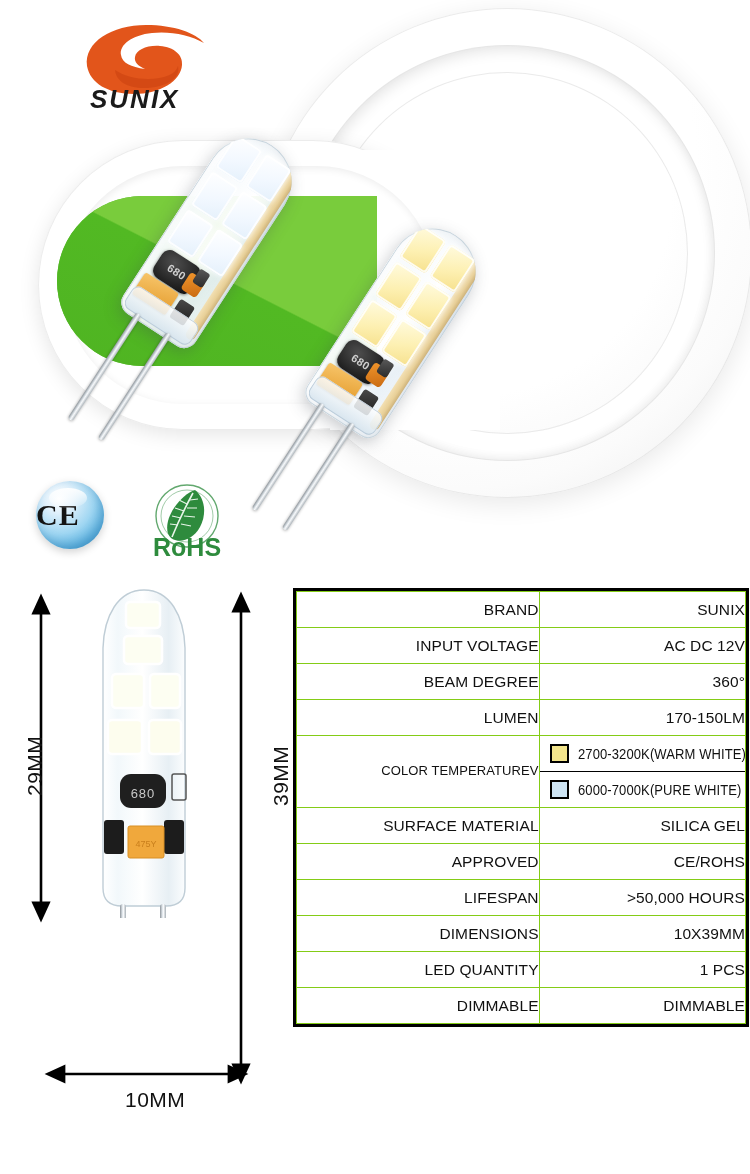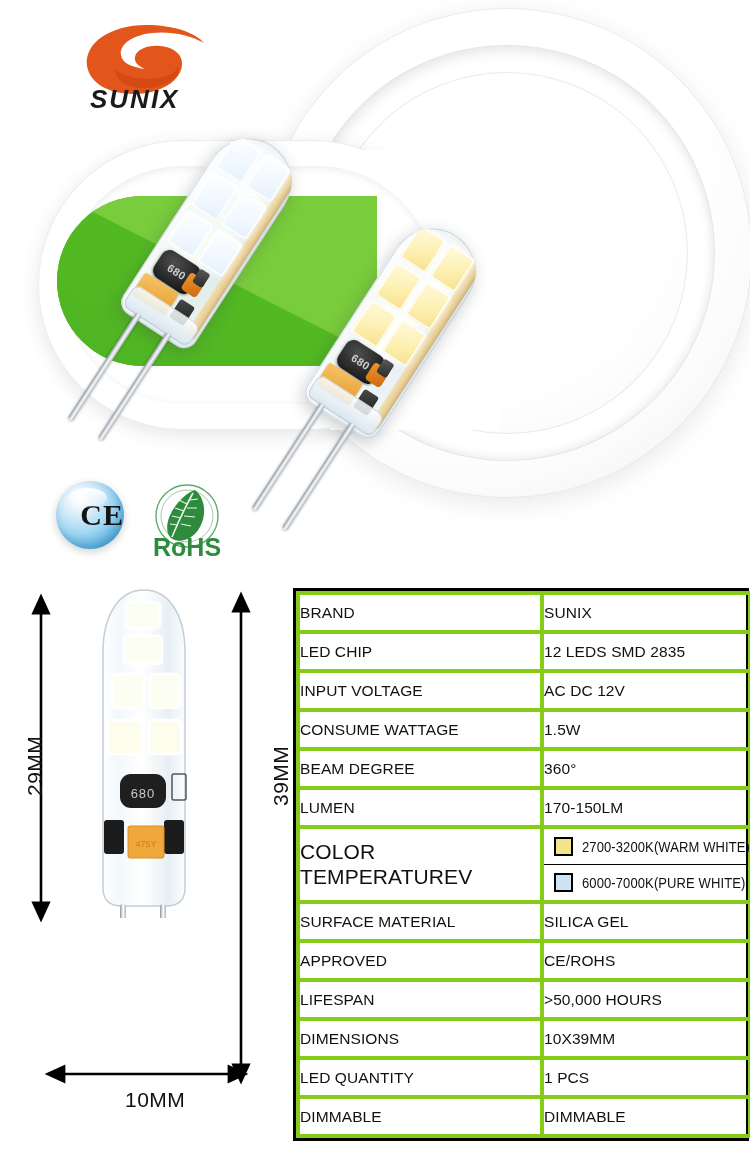--- a/index.html
+++ b/index.html
@@ -198,26 +198,26 @@
     border-radius: 3px;
     background: linear-gradient(90deg,#8d949a,#dfe5ea 40%,#f6f8fa 55%,#aab2b8 100%);
     box-shadow: 0 1px 3px rgba(0,0,0,.3);
   }
   .bulb .pin.p1 { left: 20px; top: 214px; }
   .bulb .pin.p2 { left: 56px; top: 214px; }
 
   
   .cert-ce {
     position: absolute;
-    left: 56px; top: 481px;
+    left: 36px; top: 481px;
     width: 68px; height: 68px;
     border-radius: 50%;
     background: radial-gradient(circle at 34% 26%, #ffffff 0%, #dff0fb 22%, #9fd6f2 52%, #63b7e3 74%, #3e98ca 92%, #6fb6dd 100%);
     box-shadow: 0 3px 8px rgba(0,0,0,0.18), inset -3px -4px 10px rgba(40,110,160,0.35);
-    display: flex; align-items: center; justify-content: flex-end;
+    display: flex; align-items: center; justify-content: flex-start;
   }
   .cert-ce .ce-text {
     font: 700 30px/1 "Liberation Serif", serif;
     color: #141414;
     letter-spacing: 1px;
   }
   .cert-ce .gloss {
     position: absolute;
     left: 13px; top: 7px;
     width: 38px; height: 20px;
@@ -261,33 +261,33 @@
     border: 3px solid #000;
     border-collapse: collapse;
     background: #fff;
   }
   #spec table {
     width: 100%;
     border-collapse: collapse;
     table-layout: fixed;
   }
   #spec td {
-    border: 4px solid #84cc16;
-    text-align: left;
+    border: 1px solid #84cc16;
+    text-align: right;
     vertical-align: middle;
     color: #111;
     font: 400 15.5px/1.15 "Liberation Sans", sans-serif;
     padding: 0;
     height: 35px;
     letter-spacing: .1px;
   }
   #spec td.k { width: 240px; }
   #spec td.v { width: 204px; }
   #spec td.k-small { font-size: 14.2px; }
-  #spec .ct-key { font-size: 21px; }
+  #spec .ct-key { font-size: 13px; }
   .ct-row {
     display: flex;
     align-items: center;
     height: 35px;
     padding-left: 10px;
   }
   .ct-row + .ct-row { border-top: 1px solid #000; }
   .sw {
     width: 15px; height: 15px;
     border: 2px solid #000;
@@ -458,30 +458,22 @@
 </div>
 
 <div id="spec">
   <table>
     <tbody>
       <tr>
         <td class="k">BRAND</td>
         <td class="v">SUNIX</td>
       </tr>
       <tr>
-        <td class="k">LED CHIP</td>
-        <td class="v">12 LEDS SMD 2835</td>
-      </tr>
-      <tr>
         <td class="k">INPUT VOLTAGE</td>
         <td class="v">AC DC 12V</td>
-      </tr>
-      <tr>
-        <td class="k">CONSUME WATTAGE</td>
-        <td class="v">1.5W</td>
       </tr>
       <tr>
         <td class="k">BEAM DEGREE</td>
         <td class="v">360°</td>
       </tr>
       <tr>
         <td class="k">LUMEN</td>
         <td class="v">170-150LM</td>
       </tr>
 

